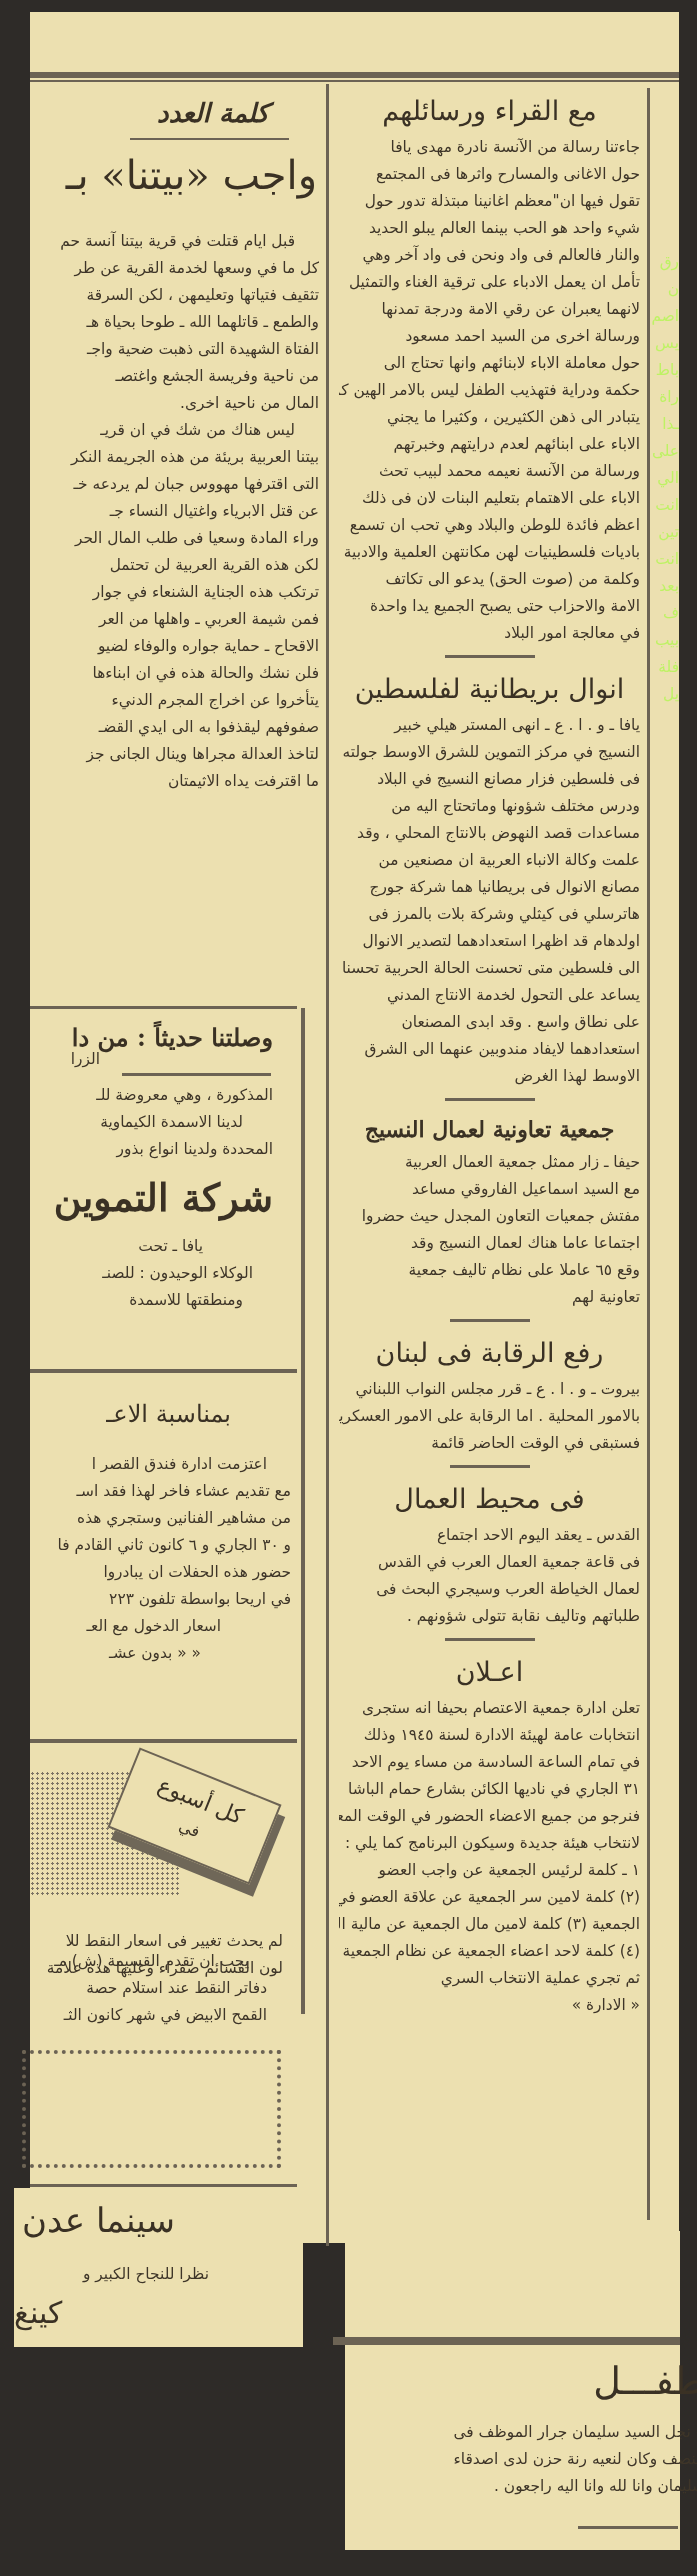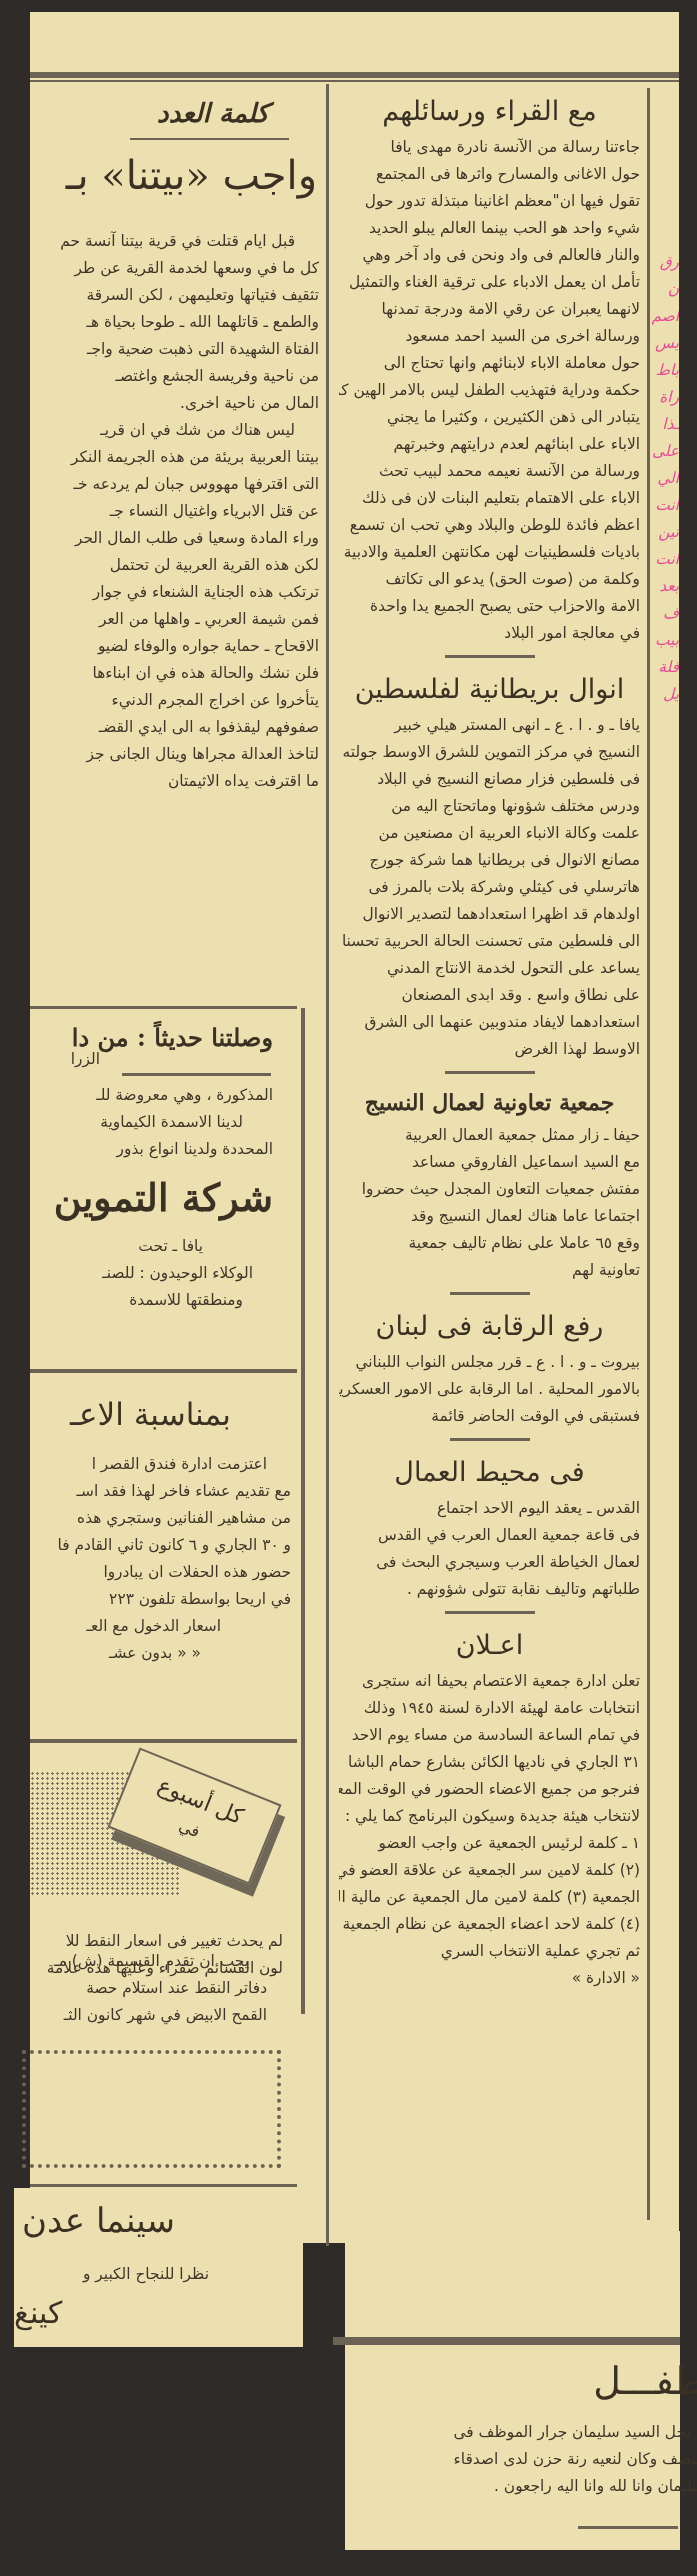--- a/index.html
+++ b/index.html
@@ -15,21 +15,21 @@
   .line{display:block;white-space:nowrap;font-size:15.4px;line-height:27px;}
   .head{display:block;text-align:center;white-space:nowrap;font-family:"DejaVu Serif",serif;color:#3a3124;}
   .h-big{font-size:27px;line-height:46px;}
   .h-mid{font-size:22px;line-height:40px;font-weight:bold;}
   .h-xl{font-size:40px;line-height:62px;}
   .sep{display:block;height:3px;background:#6c6354;margin:8px auto;}
   .halftone{position:absolute;background-image:radial-gradient(#7d7463 35%,transparent 36%);background-size:5px 5px;}
   .stamp{position:absolute;background:#ece0b0;border:2px solid #6c6354;box-shadow:8px 10px 0 #6f6758;
          transform:rotate(22deg);text-align:center;font-family:"DejaVu Serif",serif;font-size:22px;line-height:30px;color:#3a3124;}
   .ornate{position:absolute;border:4px dotted #6c6354;}
-  .edge{position:absolute;direction:rtl;color:#ec4899;font-size:15px;line-height:27px;white-space:nowrap;overflow:hidden;font-style:italic;}
+  .edge{position:absolute;direction:rtl;color:#bef264;font-size:15px;line-height:27px;white-space:nowrap;overflow:hidden;}
 </style>
 </head>
 <body>
 
 <div class="paper p-main"></div>
 <div class="paper p-bottom"></div>
 
 <div class="rule-h" style="left:30px;top:72px;width:649px;height:6px;"></div>
 <div class="rule-h" style="left:30px;top:80px;width:649px;height:2px;"></div>
 
@@ -59,20 +59,21 @@
     <span class="line">الامة والاحزاب حتى يصبح الجميع يدا واحدة</span>
     <span class="line">في معالجة امور البلاد</span>
   </div>
   <span class="sep" style="width:90px;"></span>
   <div>
     <span class="head h-big">انوال بريطانية لفلسطين</span>
     <span class="line">يافا ـ و . ا . ع ـ انهى المستر هيلي خبير</span>
     <span class="line">النسيج في مركز التموين للشرق الاوسط جولته</span>
     <span class="line">فى فلسطين فزار مصانع النسيج في البلاد</span>
     <span class="line">ودرس مختلف شؤونها وماتحتاج اليه من</span>
+    <span class="line">مساعدات قصد النهوض بالانتاج المحلي ، وقد</span>
     <span class="line">علمت وكالة الانباء العربية ان مصنعين من</span>
     <span class="line">مصانع الانوال فى بريطانيا هما شركة جورج</span>
     <span class="line">هاترسلي فى كيثلي وشركة بلات بالمرز فى</span>
     <span class="line">اولدهام قد اظهرا استعدادهما لتصدير الانوال</span>
     <span class="line">الى فلسطين متى تحسنت الحالة الحربية تحسنا</span>
     <span class="line">يساعد على التحول لخدمة الانتاج المدني</span>
     <span class="line">على نطاق واسع . وقد ابدى المصنعان</span>
     <span class="line">استعدادهما لايفاد مندوبين عنهما الى الشرق</span>
     <span class="line">الاوسط لهذا الغرض</span>
   </div>
@@ -158,21 +159,21 @@
   <span class="line" style="padding-right:56px;">لدينا الاسمدة الكيماوية</span>
   <span class="line" style="padding-right:26px;">المحددة ولدينا انواع بذور</span>
   <span class="head" style="font-size:38px;line-height:70px;text-align:right;padding-right:26px;font-weight:bold;">شركة التموين</span>
   <span class="line" style="padding-right:96px;">يافا ـ تحت</span>
   <span class="line" style="padding-right:46px;">الوكلاء الوحيدون : للصنـ</span>
   <span class="line" style="padding-right:56px;">ومنطقتها للاسمدة</span>
 </div>
 
 <div class="rule-h" style="left:30px;top:1369px;width:267px;height:4px;"></div>
 <div class="col" style="left:30px;top:1383px;width:261px;height:299px;">
-  <span class="head" style="font-size:31px;line-height:62px;text-align:right;padding-right:60px;">بمناسبة الاعـ</span>
+  <span class="head" style="font-size:24px;line-height:62px;text-align:right;padding-right:60px;">بمناسبة الاعـ</span>
   <span class="line" style="padding-right:24px;margin-top:6px;">اعتزمت ادارة فندق القصر ا</span>
   <span class="line">مع تقديم عشاء فاخر لهذا فقد اسـ</span>
   <span class="line">من مشاهير الفنانين وستجري هذه</span>
   <span class="line">و ٣٠ الجاري و ٦ كانون ثاني القادم فا</span>
   <span class="line">حضور هذه الحفلات ان يبادروا</span>
   <span class="line">في اريحا بواسطة تلفون ٢٢٣</span>
   <span class="line" style="padding-right:70px;">اسعار الدخول مع العـ</span>
   <span class="line" style="padding-right:90px;">« « بدون عشـ</span>
 </div>
 

